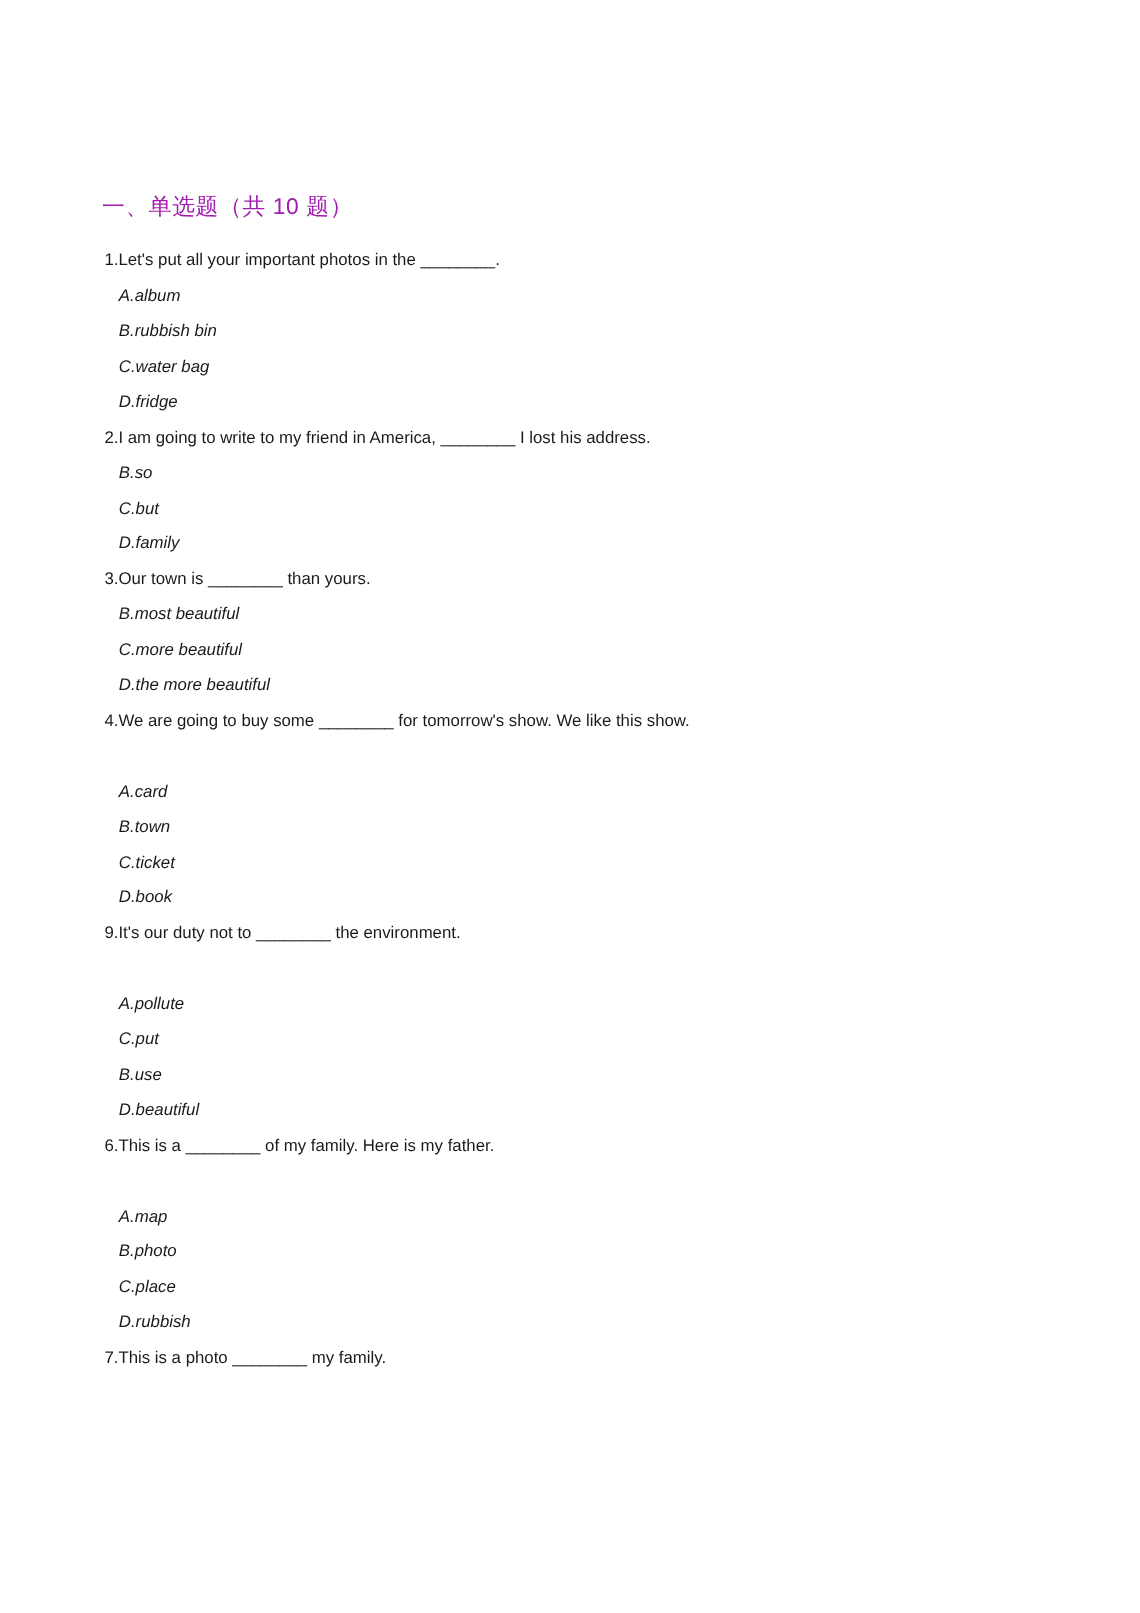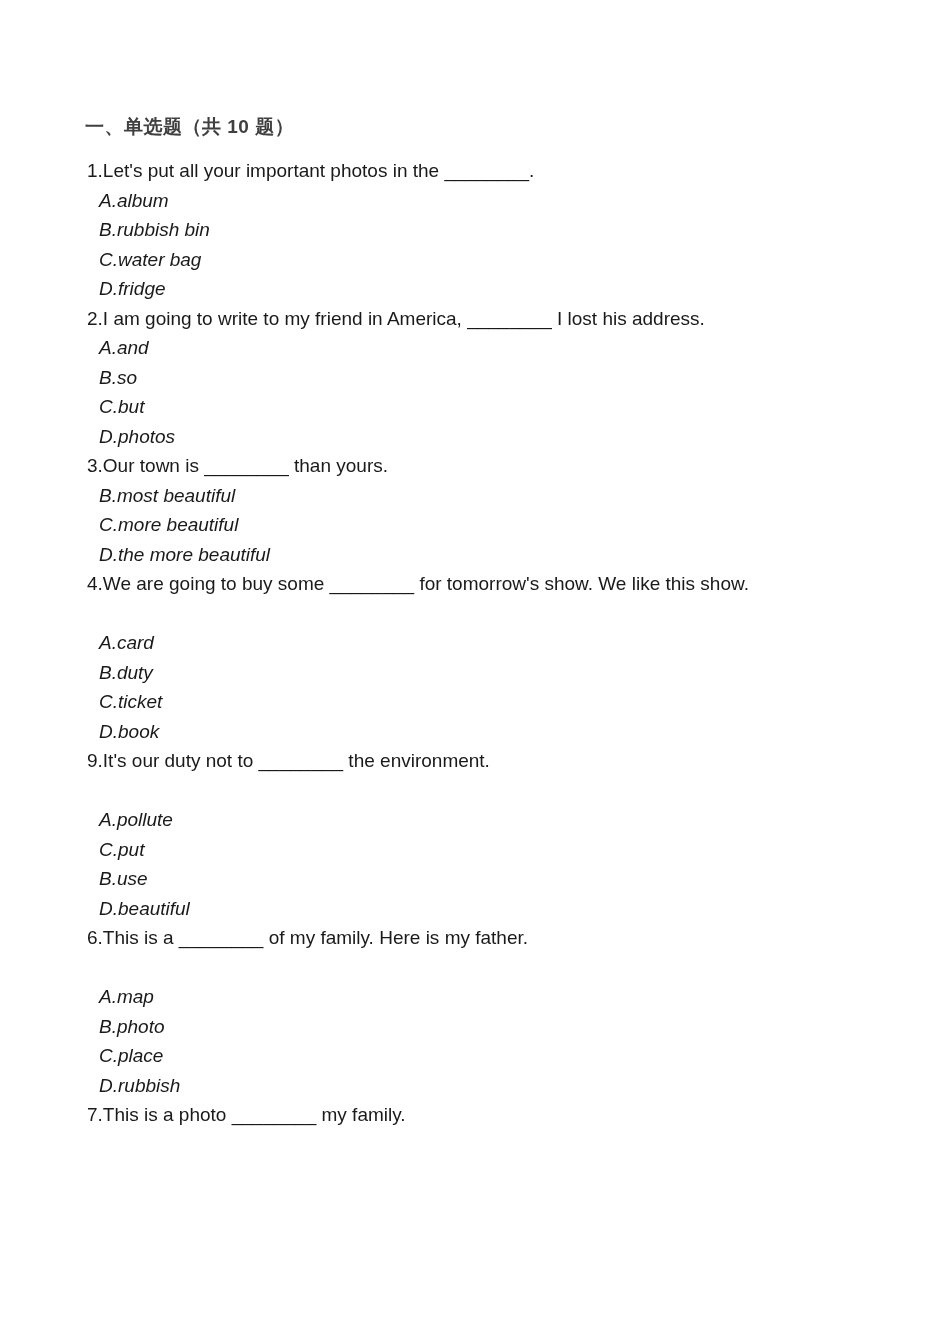--- a/index.html
+++ b/index.html
@@ -14,28 +14,29 @@
   .doc-page {
     width: 950px;
     height: 1344px;
     background: #ffffff;
     padding-top: 114px;
     padding-left: 85px;
     padding-right: 60px;
   }
   .section-title {
     font-size: 19px;
-    font-weight: bold;
+    font-weight: normal;
     line-height: 26px;
     letter-spacing: 0.5px;
     margin-bottom: 16px;
-    color: #404040;
+    color: #a21caf;
+    margin-top: 46px;
   }
   .line {
-    font-size: 19px;
+    font-size: 14px;
     line-height: 29.5px;
     height: 29.5px;
     white-space: pre;
   }
   .question-text {
     padding-left: 2px;
   }
   .option {
     padding-left: 14px;
     font-style: italic;
@@ -52,36 +53,35 @@
   <div>
       <div class="question-block">
         <div class="line question-text">1.Let's put all your important photos in the ________.</div>
         <div class="line option">A.album</div>
         <div class="line option">B.rubbish bin</div>
         <div class="line option">C.water bag</div>
         <div class="line option">D.fridge</div>
       </div>
       <div class="question-block">
         <div class="line question-text">2.I am going to write to my friend in America, ________ I lost his address.</div>
-        <div class="line option">A.and</div>
         <div class="line option">B.so</div>
         <div class="line option">C.but</div>
-        <div class="line option">D.photos</div>
+        <div class="line option">D.family</div>
       </div>
       <div class="question-block">
         <div class="line question-text">3.Our town is ________ than yours.</div>
         <div class="line option">B.most beautiful</div>
         <div class="line option">C.more beautiful</div>
         <div class="line option">D.the more beautiful</div>
       </div>
       <div class="question-block">
         <div class="line question-text">4.We are going to buy some ________ for tomorrow's show. We like this show.</div>
         <div class="line spacer-line"></div>
         <div class="line option">A.card</div>
-        <div class="line option">B.duty</div>
+        <div class="line option">B.town</div>
         <div class="line option">C.ticket</div>
         <div class="line option">D.book</div>
       </div>
       <div class="question-block">
         <div class="line question-text">9.It's our duty not to ________ the environment.</div>
         <div class="line spacer-line"></div>
         <div class="line option">A.pollute</div>
         <div class="line option">C.put</div>
         <div class="line option">B.use</div>
         <div class="line option">D.beautiful</div>

